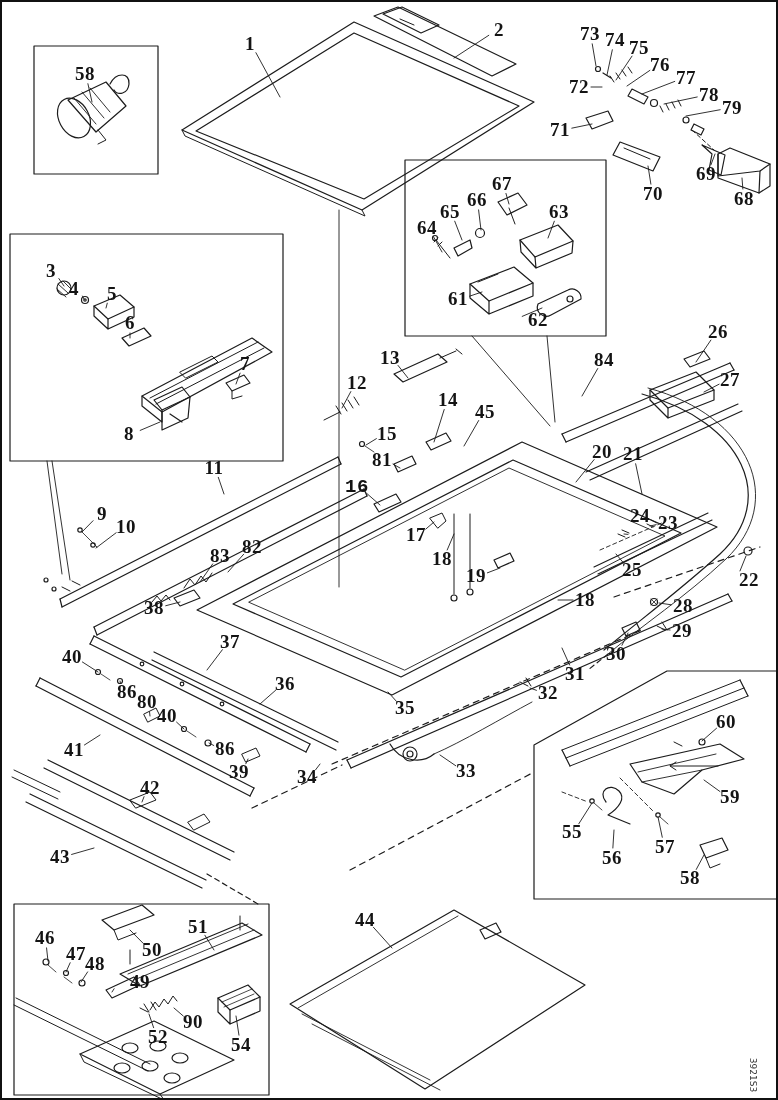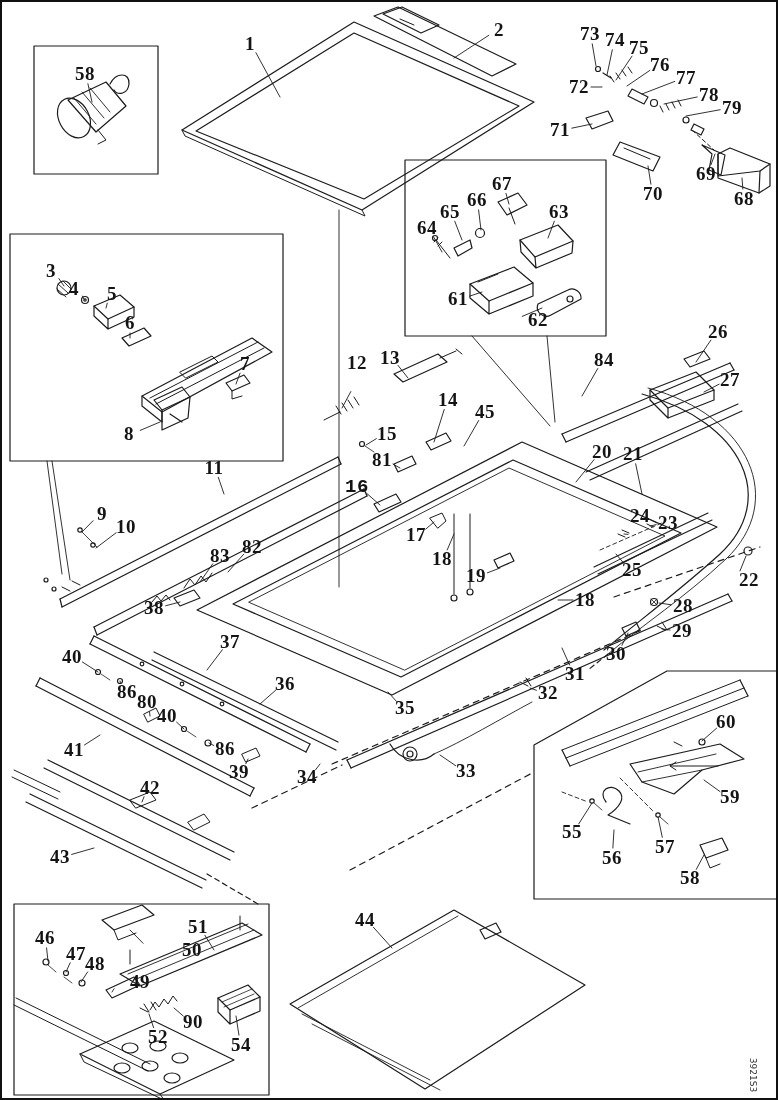--- a/index.html
+++ b/index.html
@@ -382,21 +382,21 @@
       <span class="callout" style="left: 509px; top: 318px; margin-left: 27px;">62</span>
       <span class="callout" style="left: 49px; top: 269px;">3</span>
       <span class="callout" style="left: 72px; top: 287px;">4</span>
       <span class="callout" style="left: 110px; top: 292px;">5</span>
       <span class="callout" style="left: 128px; top: 321px;">6</span>
       <span class="callout" style="left: 243px; top: 362px;">7</span>
       <span class="callout" style="left: 127px; top: 432px;">8</span>
       <span class="callout" style="left: 212px; top: 466px;">11</span>
       <span class="callout" style="left: 100px; top: 512px;">9</span>
       <span class="callout" style="left: 124px; top: 525px;">10</span>
-      <span class="callout" style="left: 355px; top: 361px;">12</span>
+      <span class="callout" style="left: 355px; top: 381px;">12</span>
       <span class="callout" style="left: 388px; top: 356px;">13</span>
       <span class="callout" style="left: 446px; top: 398px;">14</span>
       <span class="callout" style="left: 483px; top: 410px;">45</span>
       <span class="callout" style="left: 385px; top: 432px;">15</span>
       <span class="callout" style="left: 380px; top: 458px;">81</span>
       <span class="callout" style="left: 355px; top: 485px; font-family: Liberation Mono, monospace;">16</span>
       <span class="callout" style="left: 602px; top: 358px;">84</span>
       <span class="callout" style="left: 716px; top: 330px;">26</span>
       <span class="callout" style="left: 728px; top: 378px;">27</span>
       <span class="callout" style="left: 600px; top: 450px;">20</span>
@@ -435,21 +435,21 @@
       <span class="callout" style="left: 724px; top: 720px;">60</span>
       <span class="callout" style="left: 728px; top: 795px;">59</span>
       <span class="callout" style="left: 570px; top: 830px;">55</span>
       <span class="callout" style="left: 610px; top: 856px;">56</span>
       <span class="callout" style="left: 663px; top: 845px;">57</span>
       <span class="callout" style="left: 688px; top: 876px;">58</span>
       <span class="callout" style="left: 43px; top: 936px;">46</span>
       <span class="callout" style="left: 74px; top: 952px;">47</span>
       <span class="callout" style="left: 93px; top: 962px;">48</span>
       <span class="callout" style="left: 138px; top: 980px; text-align: right;">49</span>
-      <span class="callout" style="left: 150px; top: 948px; margin-left: 40px;">50</span>
+      <span class="callout" style="left: 150px; top: 948px;">50</span>
       <span class="callout" style="left: 196px; top: 925px;">51</span>
       <span class="callout" style="left: 156px; top: 1035px;">52</span>
       <span class="callout" style="left: 191px; top: 1020px;">90</span>
       <span class="callout" style="left: 239px; top: 1043px;">54</span>
     </div>
 
 <div id="watermark">3921S3</div>
 
 </div>
 

